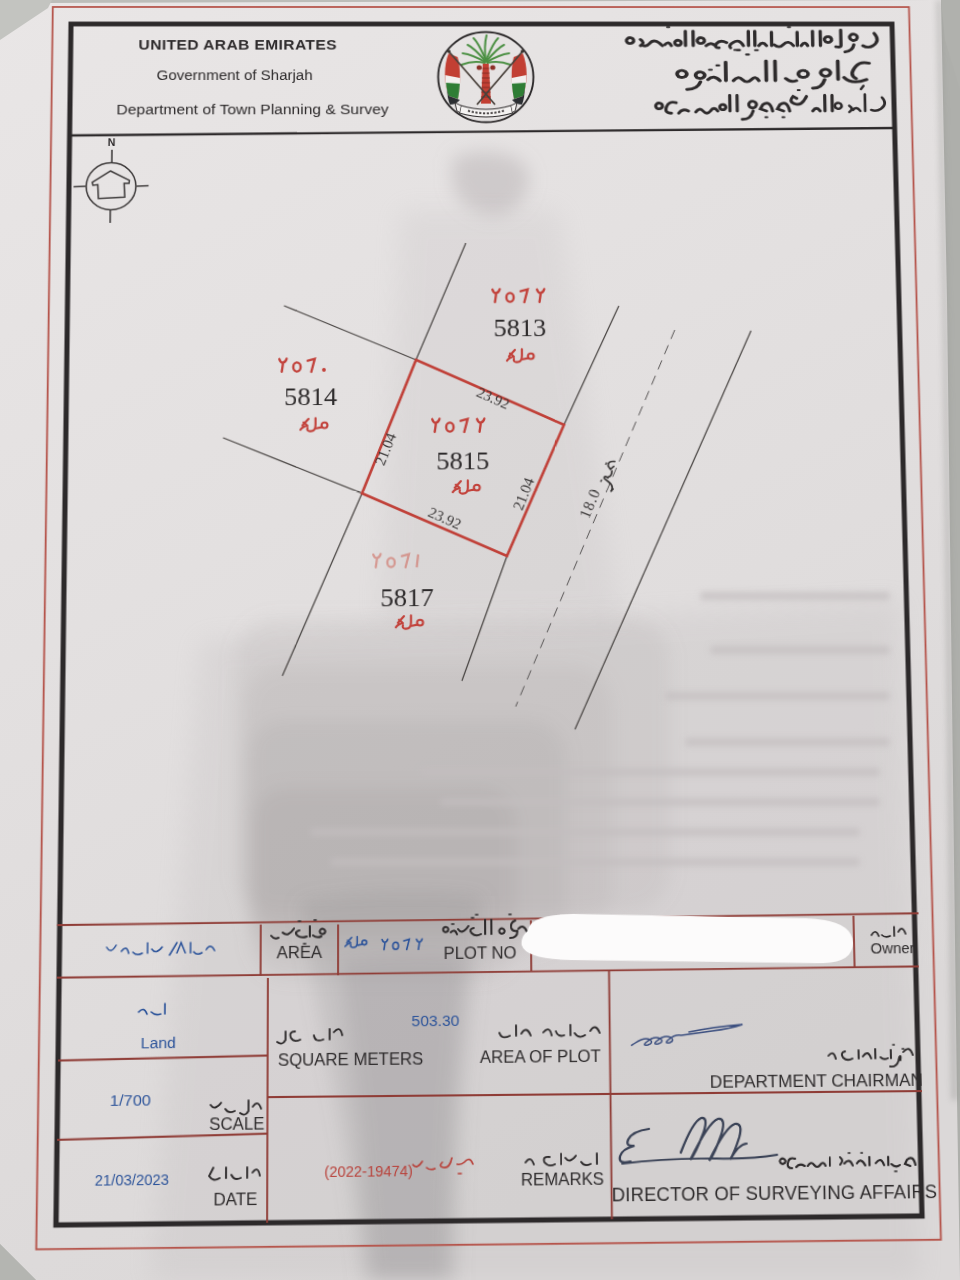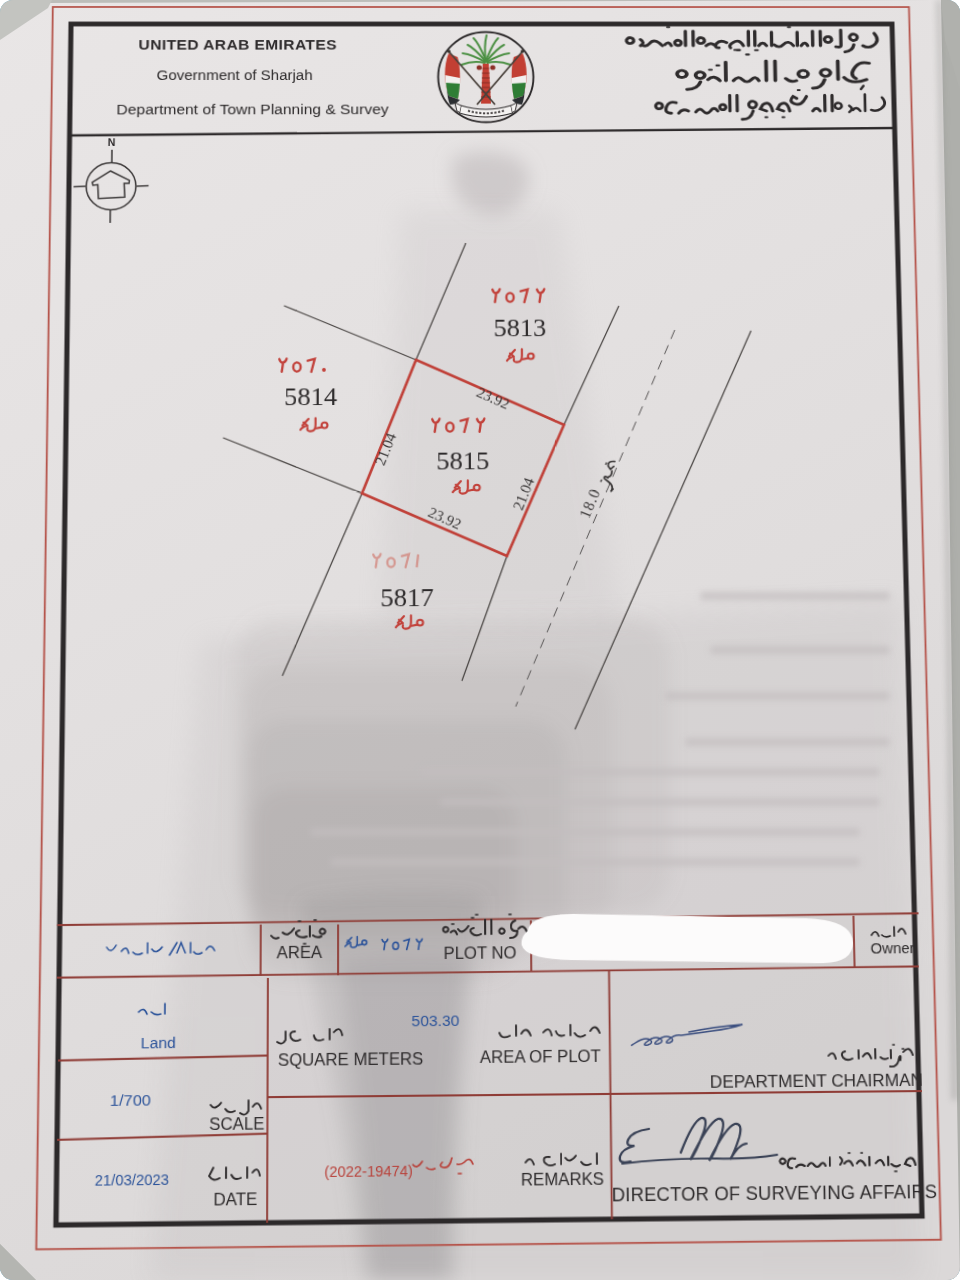--- a/index.html
+++ b/index.html
@@ -1,16 +1,16 @@
 <!DOCTYPE html>
 <html><head>
 <meta charset="utf-8">
 <style>
 html,body{margin:0;padding:0;}
-#scene{position:relative;width:960px;height:1280px;overflow:hidden;background:#0ea5e9;font-family:"Liberation Sans",sans-serif;border-radius:13px;}
+#scene{position:relative;width:960px;height:1280px;overflow:hidden;background:#0ea5e9;font-family:"Liberation Sans",sans-serif;}
 #page{position:absolute;left:0;top:0;width:821px;height:1201px;transform-origin:0 0;
 transform:matrix3d(1.007775,0.000209192,0,0.0000087164,-0.0149241,0.9467457,0,-0.0000434729,0,0,1,0,71,24,0,1);}
 </style>
 </head>
 <body>
 <div id="scene">
 
 <svg id="bgsvg" width="960" height="1280" style="position:absolute;left:0;top:0">
   <defs>
     <linearGradient id="paperg" x1="0" y1="0" x2="0.4" y2="1">

